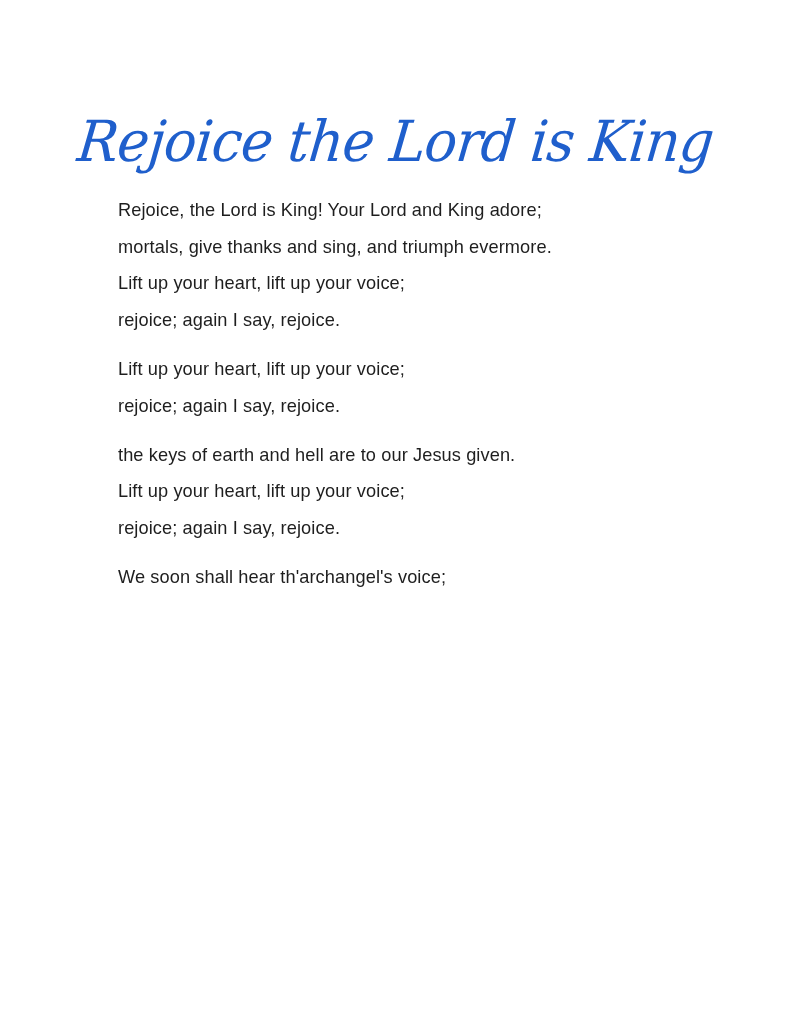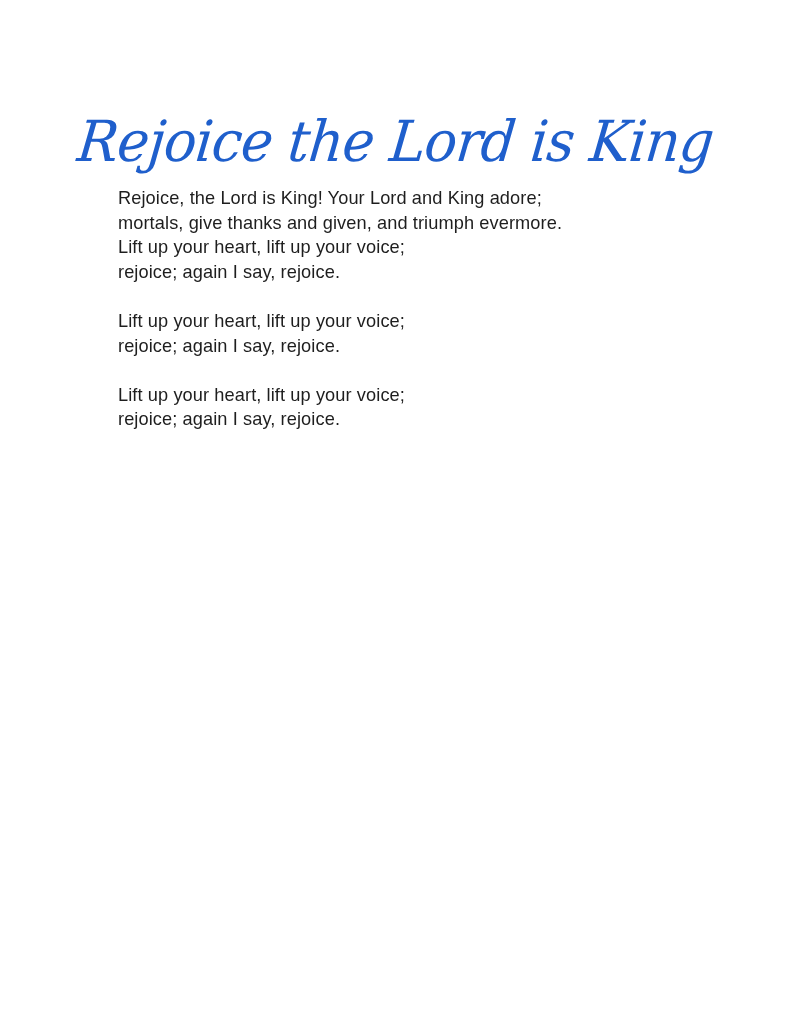--- a/index.html
+++ b/index.html
@@ -45,39 +45,42 @@
       line-height: 24.6px;
       color: #1e1e1e;
       letter-spacing: 0.1px;
     }
     .stanza {
       margin: 0 0 24.6px 0;
     }
     .line {
       display: block;
       white-space: nowrap;
+      margin-top: 12px;
     }
   </style>
 </head>
 <body>
 
 <div class="page">
   <h1 class="title">Rejoice the Lord is King</h1>
 
   <div class="lyrics">
     <div class="stanza">
       <span class="line">Rejoice, the Lord is King! Your Lord and King adore;</span>
-      <span class="line">mortals, give thanks and given, and triumph evermore.</span>
+      <span class="line">mortals, give thanks and sing, and triumph evermore.</span>
       <span class="line">Lift up your heart, lift up your voice;</span>
       <span class="line">rejoice; again I say, rejoice.</span>
     </div>
     <div class="stanza">
       <span class="line">Lift up your heart, lift up your voice;</span>
       <span class="line">rejoice; again I say, rejoice.</span>
     </div>
     <div class="stanza">
+      <span class="line">the keys of earth and hell are to our Jesus given.</span>
       <span class="line">Lift up your heart, lift up your voice;</span>
       <span class="line">rejoice; again I say, rejoice.</span>
     </div>
     <div class="stanza">
+      <span class="line">We soon shall hear th'archangel's voice;</span>
     </div>
   </div>
 </div>
 
 </body></html>

